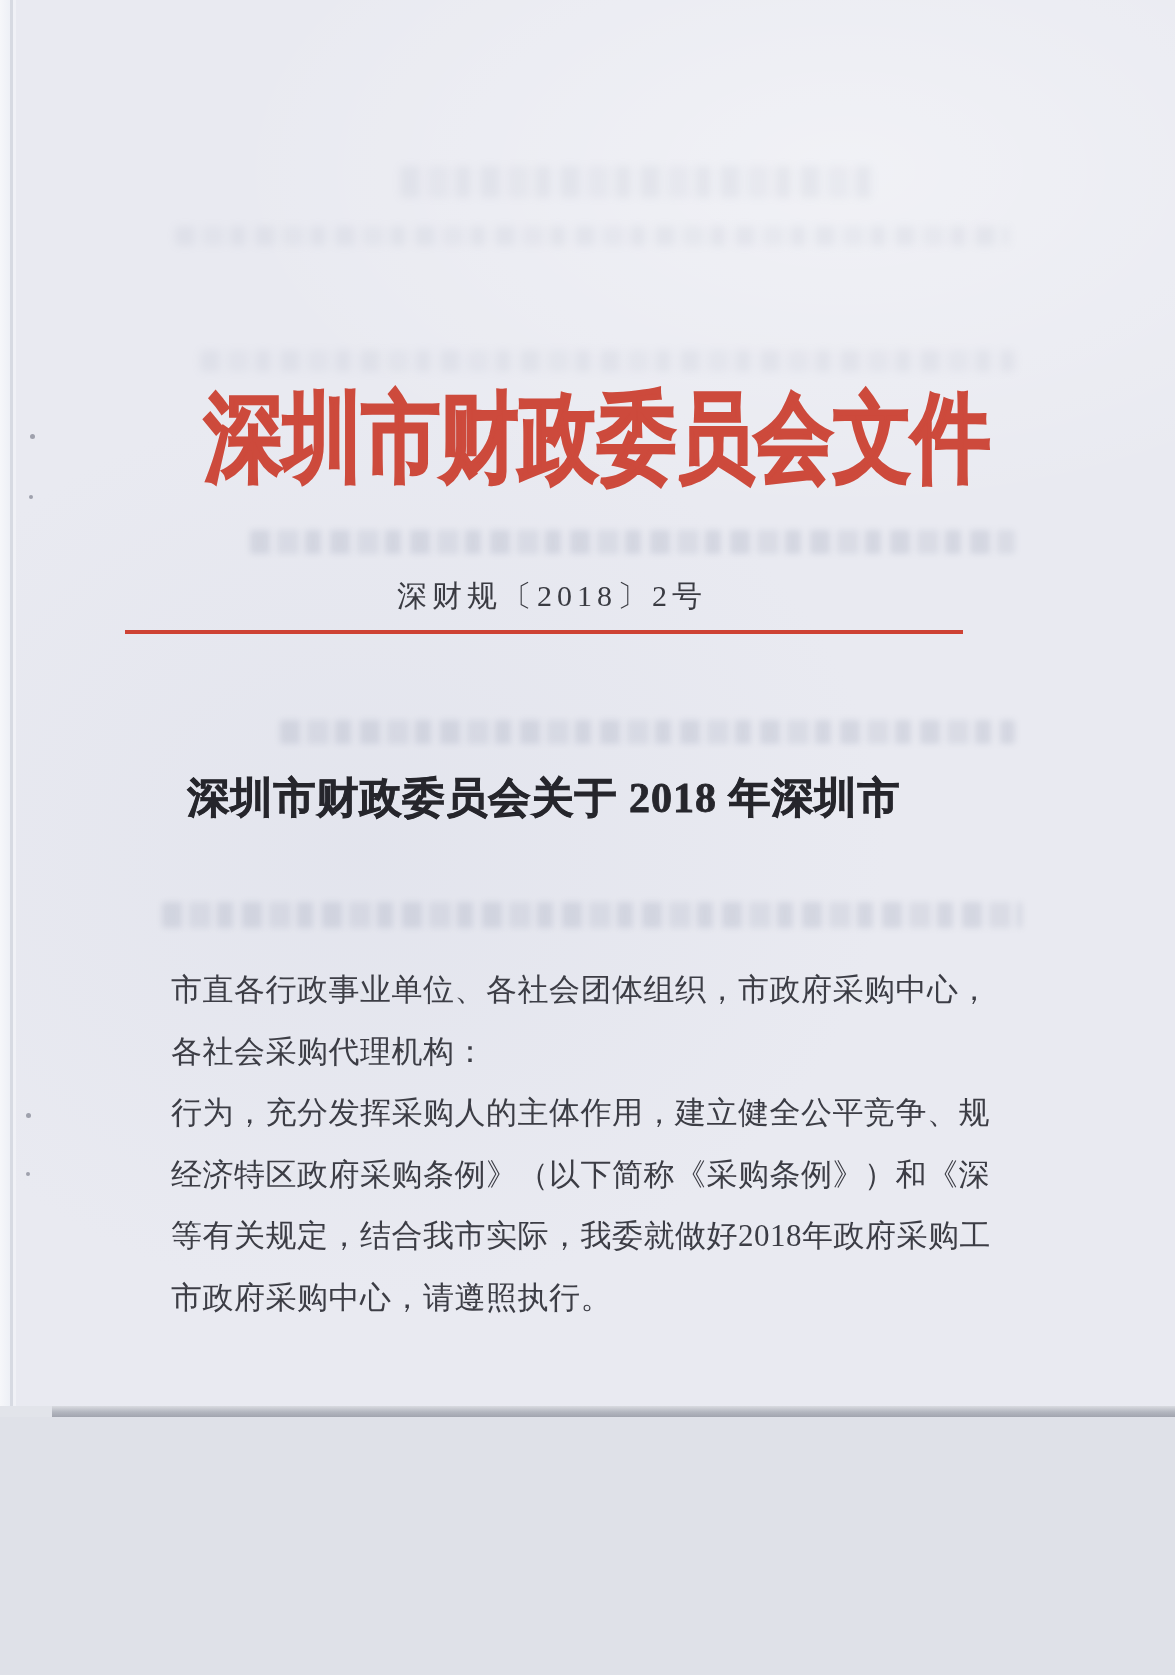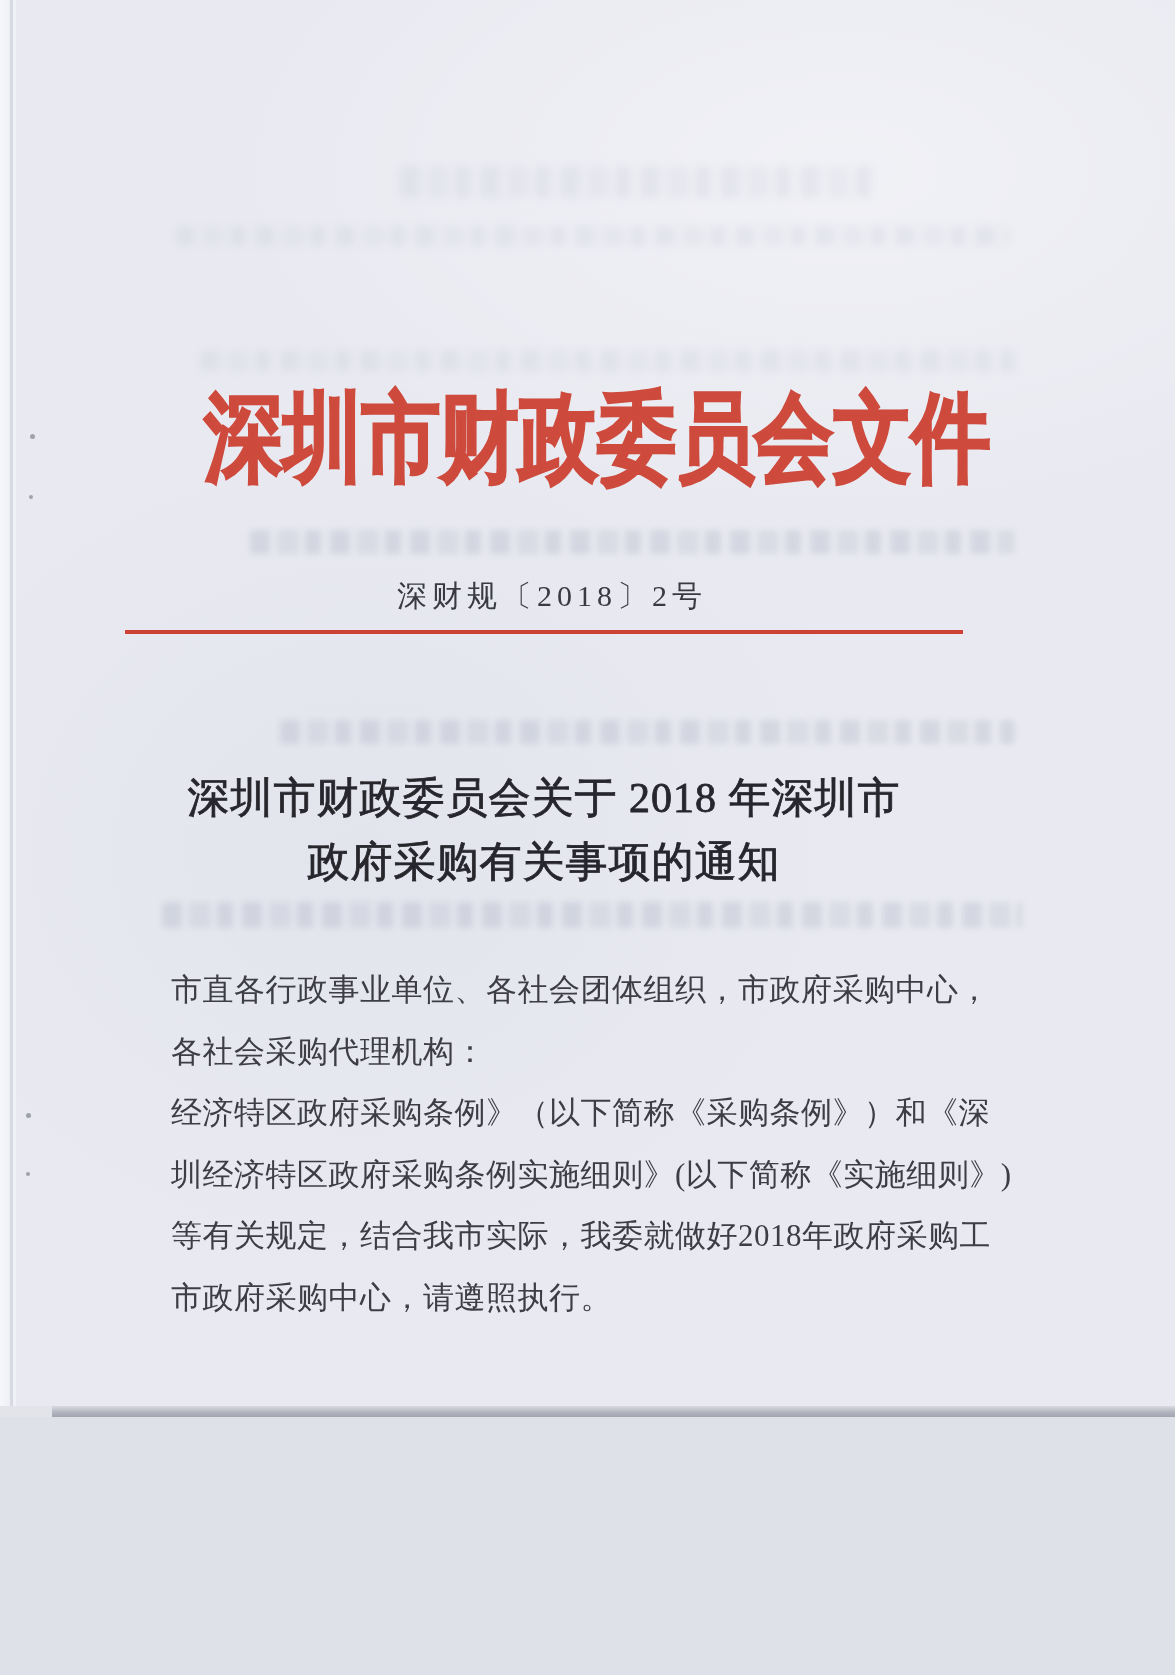--- a/index.html
+++ b/index.html
@@ -47,21 +47,21 @@
     white-space:nowrap;letter-spacing:0px;
   }
   .doc-number{
     position:absolute;left:8px;top:578px;width:838px;
     text-align:center;font-size:30px;line-height:36px;color:#3a3b42;letter-spacing:5px;
   }
   .red-rule{position:absolute;left:0px;top:630px;width:838px;height:4px;background:#ce4234;}
 
   .doc-title{
     position:absolute;left:0;top:766px;width:838px;
-    text-align:center;font-size:42px;line-height:64px;font-weight:normal;color:#26262c;
+    text-align:center;font-size:42px;line-height:64px;font-weight:bold;color:#26262c;
     -webkit-text-stroke:.8px #26262c;letter-spacing:1px;
   }
 
   .body-block{
     position:absolute;left:30px;top:959px;width:792px;
     font-size:31px;color:#3c3d45;letter-spacing:.5px;
   }
   .bline{line-height:61.5px;white-space:nowrap;margin-left:16px;}
   .bline.full{text-align:justify;text-align-last:justify;}
   .bline.indent{text-indent:64px;}
@@ -97,28 +97,27 @@
   <div class="content">
 
     <div class="letterhead">深圳市财政委员会文件</div>
 
     <div class="doc-number">深财规〔2018〕2号</div>
 
     <div class="red-rule"></div>
 
     <div class="doc-title">
       <div>深圳市财政委员会关于 2018 年深圳市</div>
-      <div>政府采购有关事项的通知</div>
     </div>
 
     <div class="body-block">
       <div class="bline full">市直各行政事业单位、各社会团体组织，市政府采购中心，</div>
       <div class="bline">各社会采购代理机构：</div>
+      <div class="bline full">行为，充分发挥采购人的主体作用，建立健全公平竞争、规</div>
       <div class="bline full">经济特区政府采购条例》（以下简称《采购条例》）和《深</div>
-      <div class="bline full">圳经济特区政府采购条例实施细则》(以下简称《实施细则》)</div>
       <div class="bline full">等有关规定，结合我市实际，我委就做好2018年政府采购工</div>
       <div class="bline">市政府采购中心，请遵照执行。</div>
     </div>
 
   </div>
 
   <div class="page-number">- 1 -</div>
 
 </div>
 

